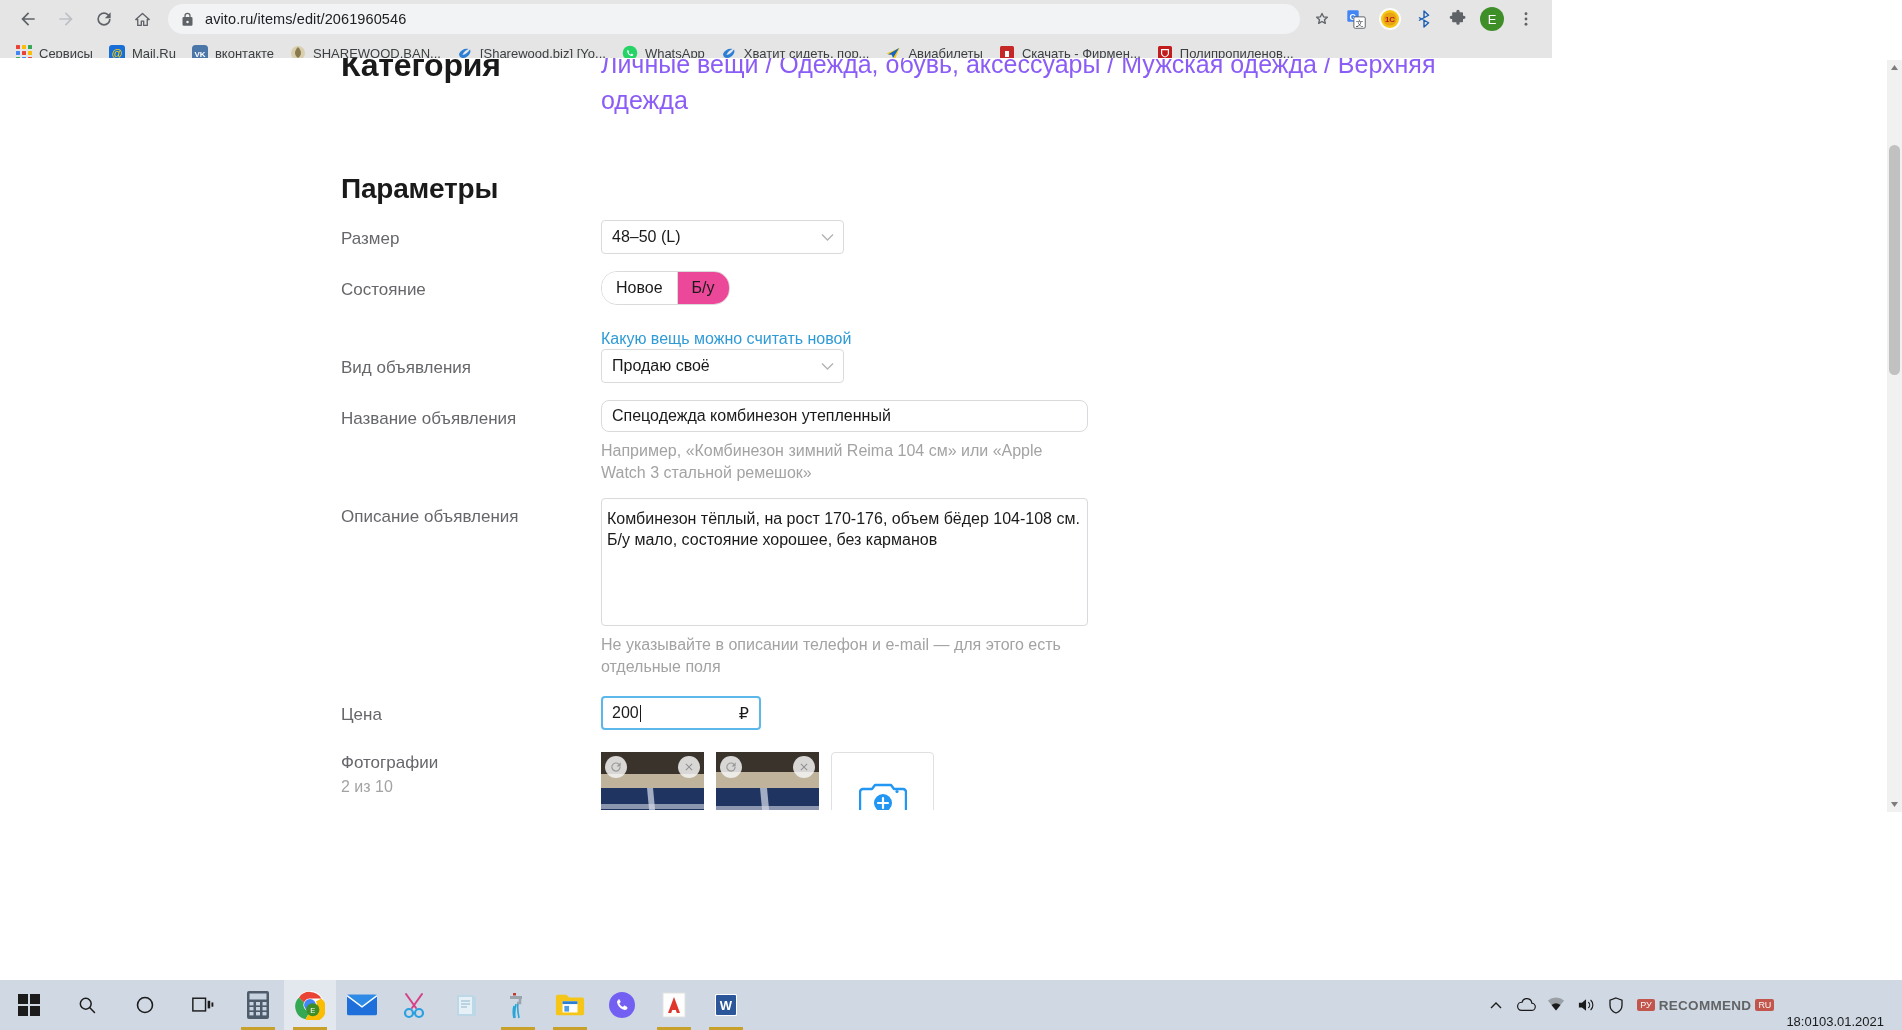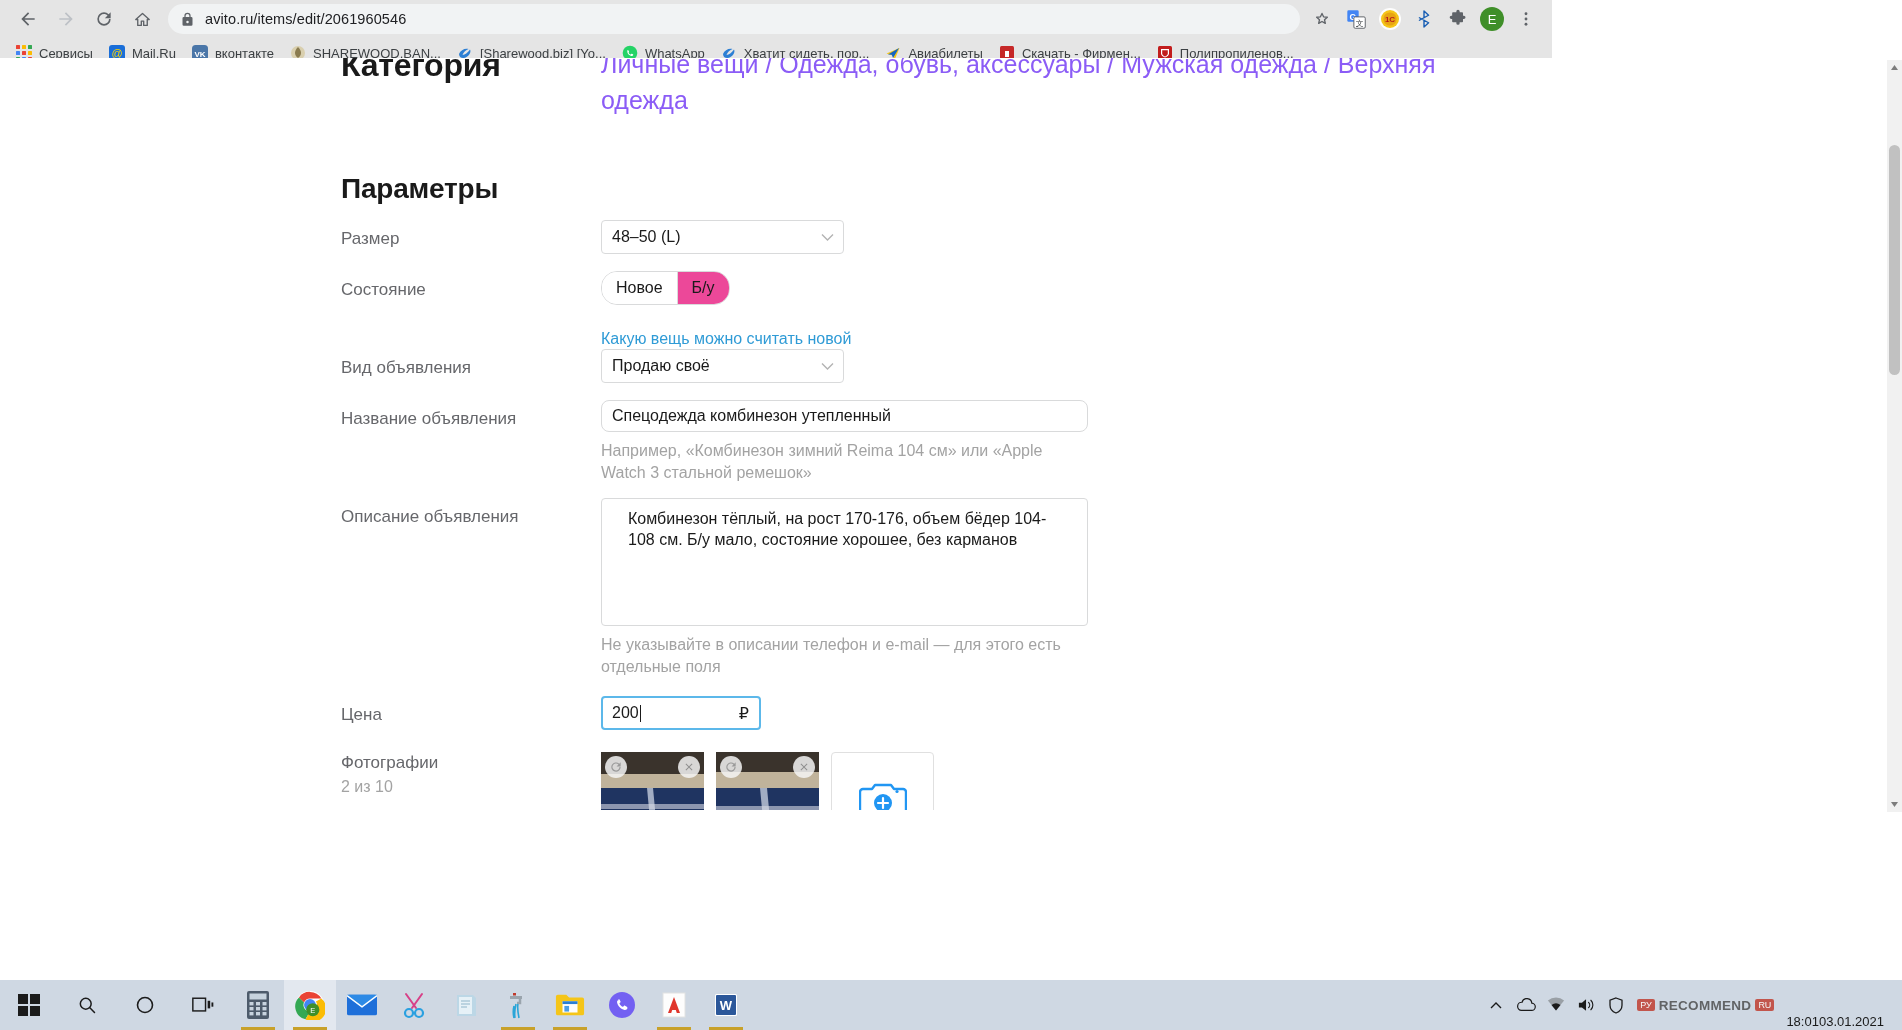--- a/index.html
+++ b/index.html
@@ -105,21 +105,21 @@
   .text-input {
     width: 487px; height: 32px; border: 1px solid #d9dadb; border-radius: 8px;
     background: #fff; display: flex; align-items: center; padding: 0 10px;
     font-size: 16px; color: #1a1a1a;
   }
   .hint {
     font-size: 16px; color: #a3a3a3; line-height: 22px; max-width: 470px; margin-top: 8px;
   }
   .textarea {
     width: 487px; height: 128px; border: 1px solid #d9dadb; border-radius: 4px;
-    background: #fff; padding: 9px 26px; font-size: 16px; color: #1a1a1a;
+    background: #fff; padding: 9px 5px; font-size: 16px; color: #1a1a1a;
     line-height: 21px;
   }
 
   .price-wrap {
     width: 160px; height: 34px; border: 2px solid #5cb8ea; border-radius: 4px;
     background: #fff; display: flex; align-items: center; padding: 0 9px;
     position: relative;
   }
   .price-val { font-size: 16px; color: #1a1a1a; }
   .caret {

